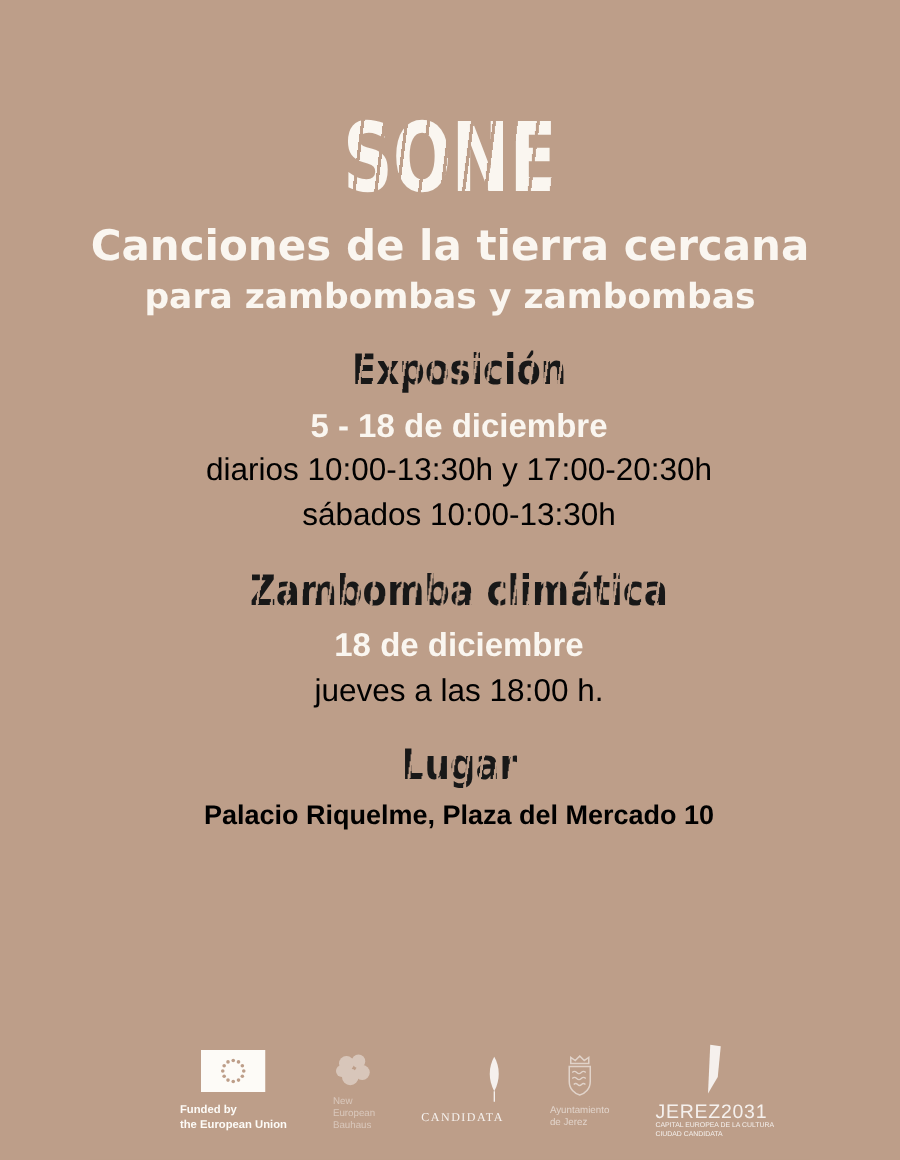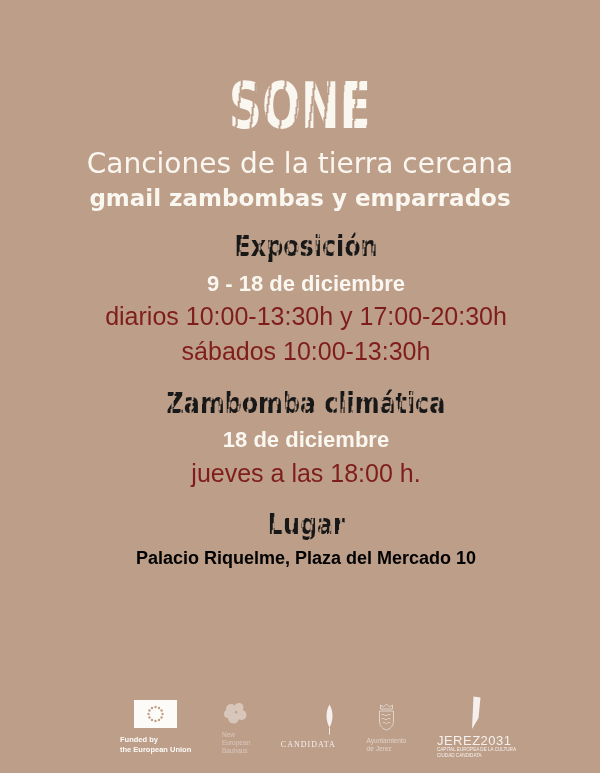--- a/index.html
+++ b/index.html
@@ -49,39 +49,39 @@
       -webkit-background-clip: text;
       background-clip: text;
     }
   }
 
   
   .header { padding-top: 78px; }
   .subtitle {
     margin: 14px 0 0 0;
     font-family: "DejaVu Sans", sans-serif;
-    font-weight: normal;
+    font-weight: bold;
     font-size: 28px;
     line-height: 1.15;
     color: #faf6f0;
   }
   .tagline {
     margin: 4px 0 0 0;
     font-family: "DejaVu Sans", sans-serif;
     font-weight: bold;
     font-size: 23px;
     line-height: 1.15;
     color: #faf6f0;
   }
 
   
   section { margin-top: 19px; margin-left: 12px; }
   p.line { margin: 4px 0 0 0; line-height: 1.25; }
   .line-accent   { color: #faf6f0; font-weight: bold; font-size: 22px; }
-  .line-body     { color: #7f1d1d; font-size: 25px; }
+  .line-body     { color: #000000; font-size: 21px; }
   .line-accent-sm{ color: #000000; font-weight: bold; font-size: 18px; }
 
   
   .footer {
     position: absolute;
     left: 0; right: 0; bottom: 14px;
     display: flex;
     align-items: center;
     justify-content: space-between;
     padding: 0 24px 0 60px;
@@ -122,26 +122,26 @@
   .jerez2031-sub { display: block; color: #ffffff; font-size: 4.6px; line-height: 1.3; white-space: nowrap; }
 </style>
 </head>
 <body>
 
 <div class="poster">
 
   <header class="header">
     <h1 class="stencil title">SONE</h1>
     <h2 class="subtitle">Canciones de la tierra cercana</h2>
-    <h3 class="tagline">gmail zambombas y emparrados</h3>
+    <h3 class="tagline">para zambombas y zambombas</h3>
   </header>
 
   <section>
     <h4 class="stencil section-heading">Exposición</h4>
-    <p class="line line-accent">9 - 18 de diciembre</p>
+    <p class="line line-accent">5 - 18 de diciembre</p>
     <p class="line line-body">diarios 10:00-13:30h y 17:00-20:30h</p>
     <p class="line line-body">sábados 10:00-13:30h</p>
   </section>
 
 
   <section>
     <h4 class="stencil section-heading">Zambomba climática</h4>
     <p class="line line-accent">18 de diciembre</p>
     <p class="line line-body">jueves a las 18:00 h.</p>
   </section>

